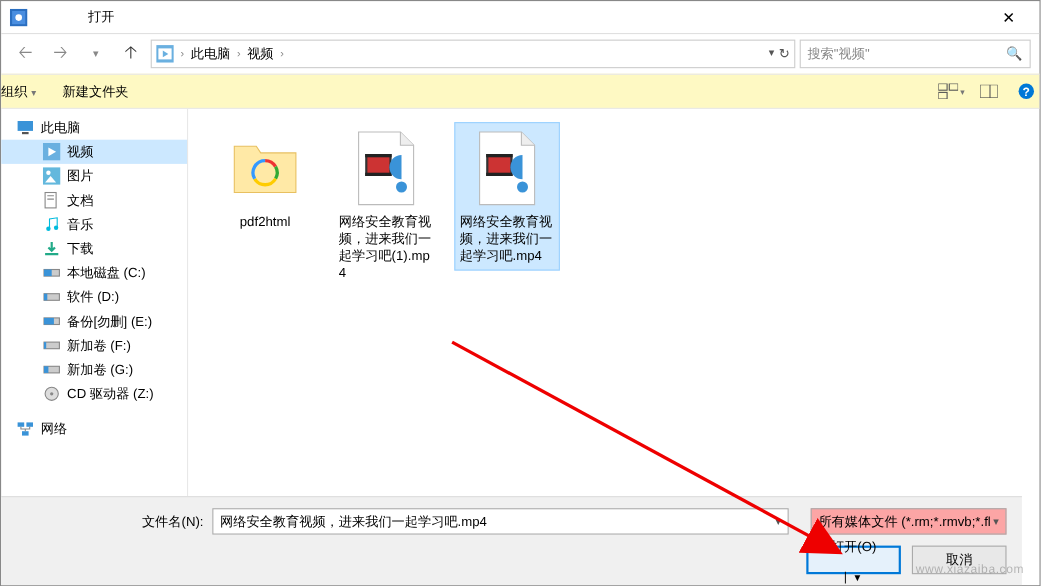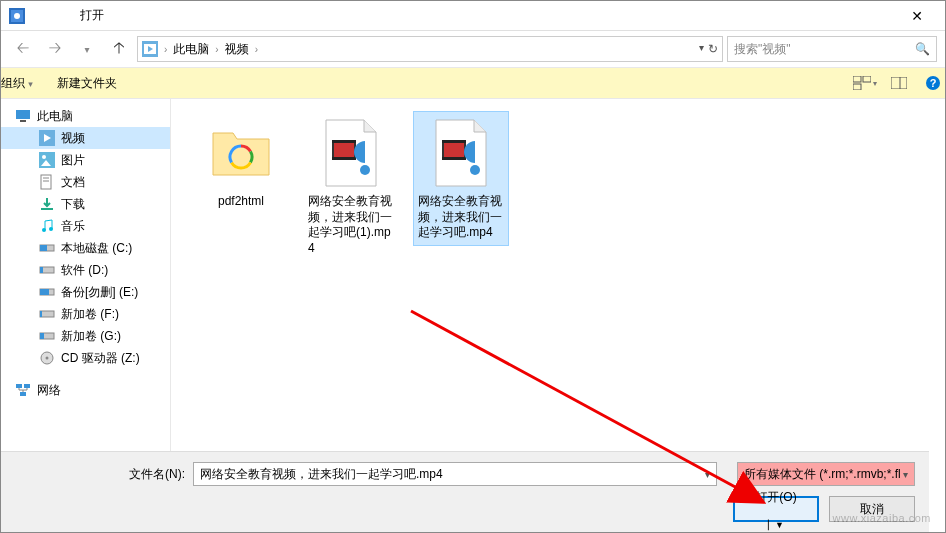--- a/index.html
+++ b/index.html
@@ -139,31 +139,31 @@
     <div class="tree-item sub">
       <svg class="ticon" viewBox="0 0 16 16">
           <rect x="2" y="1" width="10" height="14" fill="#fff" stroke="#888"></rect>
           <line x1="4" y1="4" x2="10" y2="4" stroke="#888"></line>
           <line x1="4" y1="7" x2="10" y2="7" stroke="#888"></line>
         </svg>
       <span>文档</span>
     </div>
     <div class="tree-item sub">
       <svg class="ticon" viewBox="0 0 16 16">
-          <path d="M8 2v8m-3-3l3 3 3-3M2 13h12" stroke="#2a8" stroke-width="2" fill="none"></path>
-        </svg>
-      <span>下载</span>
-    </div>
-    <div class="tree-item sub">
-      <svg class="ticon" viewBox="0 0 16 16">
           <path d="M6 12V3l7-1v9" stroke="#0bd" fill="none"></path>
           <circle cx="5" cy="12" r="2" fill="#0bd"></circle>
           <circle cx="12" cy="11" r="2" fill="#0bd"></circle>
         </svg>
       <span>音乐</span>
+    </div>
+    <div class="tree-item sub">
+      <svg class="ticon" viewBox="0 0 16 16">
+          <path d="M8 2v8m-3-3l3 3 3-3M2 13h12" stroke="#2a8" stroke-width="2" fill="none"></path>
+        </svg>
+      <span>下载</span>
     </div>
     <div class="tree-item sub">
       <svg class="ticon" viewBox="0 0 16 16">
           <rect x="1" y="5" width="14" height="6" fill="#ccc" stroke="#888"></rect>
           <rect x="1" y="5" width="7" height="6" fill="#3a93d8"></rect>
         </svg>
       <span>本地磁盘 (C:)</span>
     </div>
     <div class="tree-item sub">
       <svg class="ticon" viewBox="0 0 16 16">

